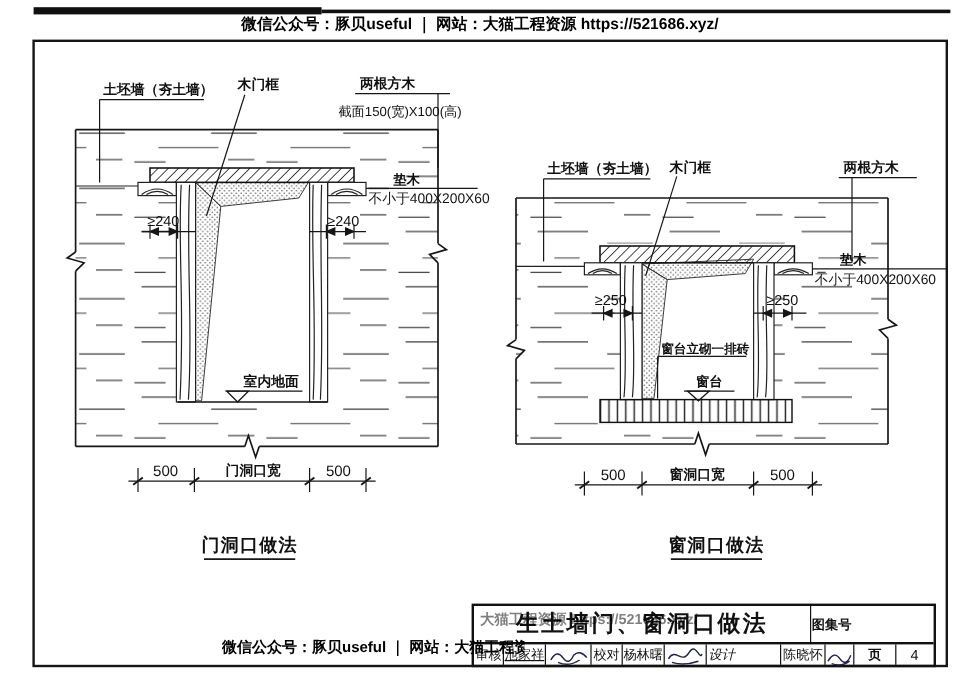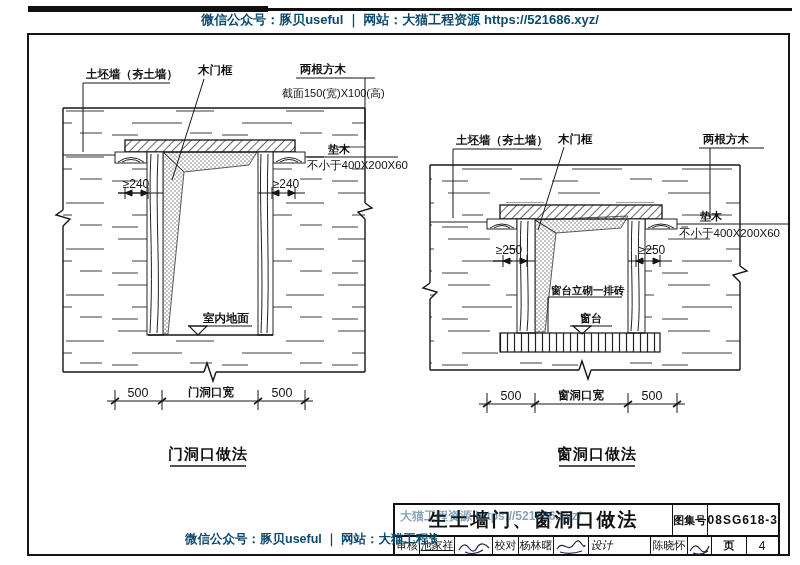--- a/index.html
+++ b/index.html
@@ -1,20 +1,20 @@
 <!DOCTYPE html>
 <html><head>
 <meta charset="utf-8">
 <style>
   html,body{margin:0;padding:0;background:#ffffff;}
   .sheet{position:relative;width:800px;height:565px;background:#fff;overflow:hidden;
          font-family:"Liberation Sans","DejaVu Sans",sans-serif;color:#111;}
   .streak1{position:absolute;left:28px;top:6px;width:240px;height:6px;background:#101010;}
   .streak2{position:absolute;left:268px;top:8px;width:524px;height:3px;background:#101010;}
-  .wm{position:absolute;color:#0c4a6e;font-weight:bold;white-space:nowrap;}
+  .wm{position:absolute;color:#000000;font-weight:bold;white-space:nowrap;}
   .wm-top{left:0;right:0;top:11px;text-align:center;font-size:13px;}
   .wm-bottom{left:185px;top:531px;font-size:12.5px;width:252px;overflow:hidden;z-index:7;}
   .wm-overlay{left:400px;top:508px;font-size:12px;opacity:.5;z-index:7;}
   .pageborder{position:absolute;left:27px;top:33px;width:763px;height:523px;
               border:2px solid #151515;box-sizing:border-box;}
   svg.art{position:absolute;left:0;top:0;}
   svg.art text{font-family:"Liberation Sans","DejaVu Sans",sans-serif;fill:#111;}
   .tb{position:absolute;left:393px;top:503px;width:387px;height:53px;z-index:5;
       border:2px solid #111;box-sizing:border-box;background:transparent;display:flex;flex-direction:column;}
   .tb .row{display:flex;flex-direction:row;}
@@ -270,21 +270,20 @@
 
       <text x="597" y="459" font-size="15" font-weight="bold" text-anchor="middle" letter-spacing="1">窗洞口做法</text>
       <line x1="559" y1="466" x2="635" y2="466" stroke="#161616" stroke-width="1.5"></line>
     </g>
   </svg>
 
   <div class="tb">
     <div class="row r1">
       <div class="cell title-cell">生土墙门、窗洞口做法</div>
       <div class="cell bl atlas-label">图集号</div>
-      <div class="cell bl atlas-val">08SG618-3</div>
     </div>
     <div class="row r2">
       <div class="cell small" style="width:24px;">审核</div>
       <div class="cell bl small" style="width:35px;text-decoration:underline;">池家祥</div>
       <div class="cell bl" style="width:38px;">
         <svg class="sig" width="34" height="16" viewBox="0 0 34 16">
             <path d="M2,11 Q7,2 12,9 T21,7 Q26,2 32,9 M8,13 Q17,17 26,11" stroke="#22224a" stroke-width="1.2" fill="none"></path>
           </svg>
       </div>
       <div class="cell bl small" style="width:26px;">校对</div>

